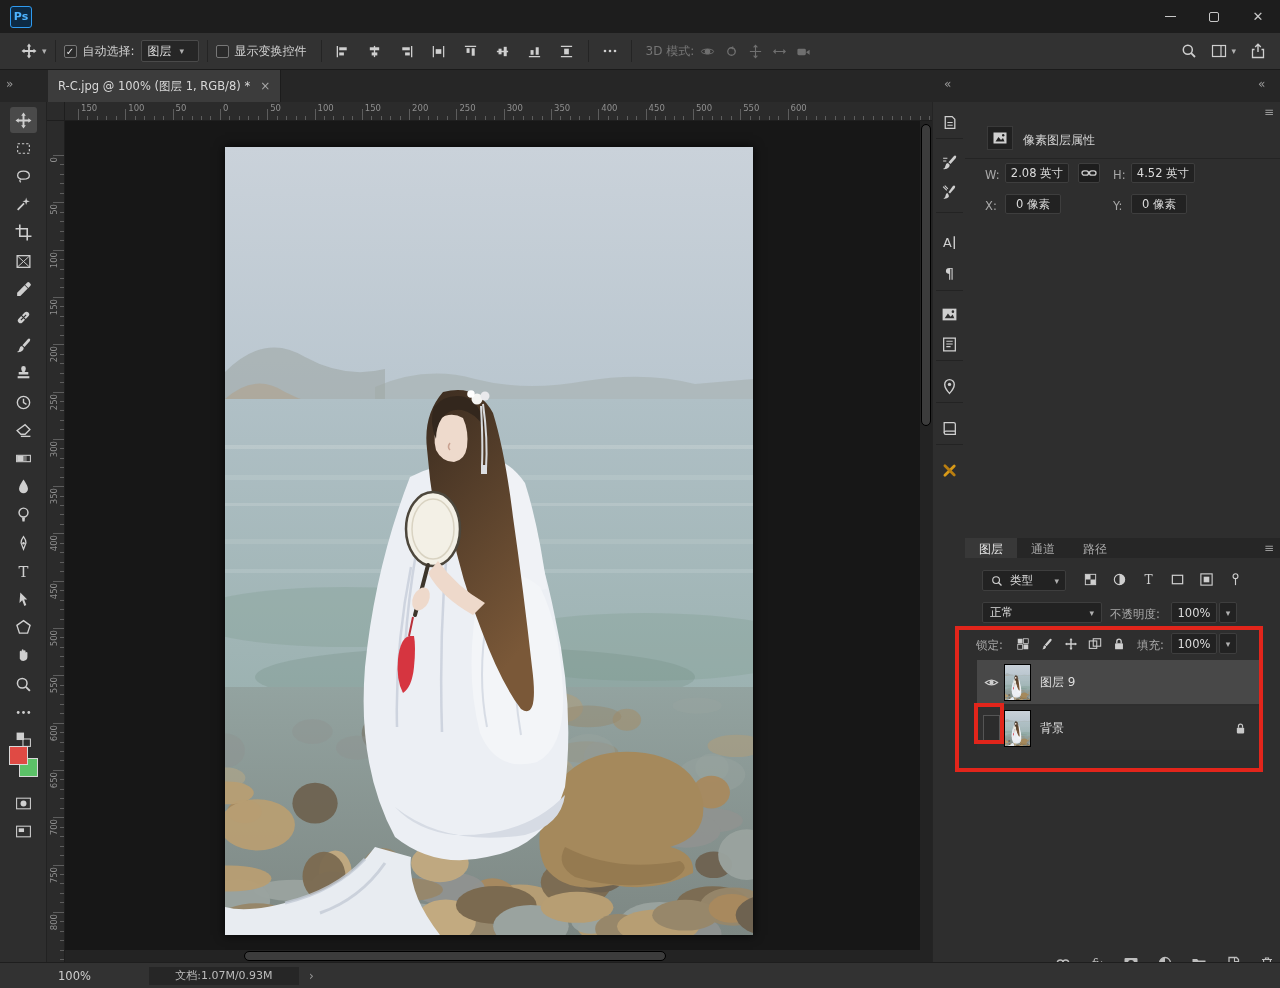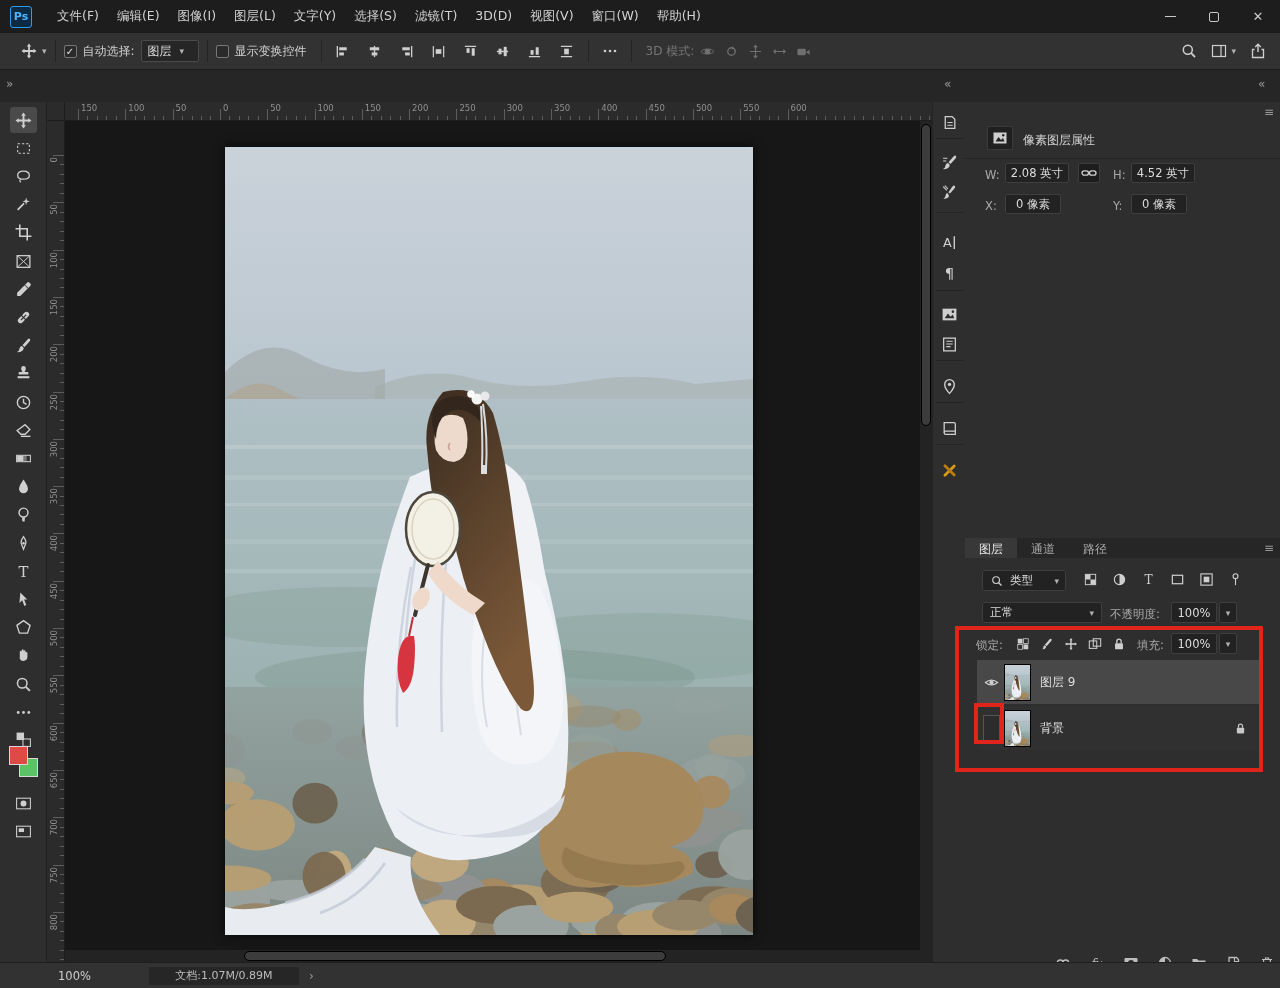--- a/index.html
+++ b/index.html
@@ -261,33 +261,20 @@
     <ellipse cx="196" cy="452" rx="8" ry="12" fill="#eed9cb" transform="rotate(25 196 452)"></ellipse>
     <path d="M188 470 Q186 480 184 489" stroke="#b8303a" stroke-width="2" fill="none"></path>
     <path d="M184 489 Q175 492 173 512 Q171 533 178 546 Q187 540 189 520 Q191 500 189 489 Z" fill="#d63540"></path>
   </symbol>
 </svg>
 
 <div id="app">
 
   <div id="titlebar">
     <div id="ps-logo">Ps</div>
-    <div id="menus">
-        <div class="menu-item">文件(F)</div>
-        <div class="menu-item">编辑(E)</div>
-        <div class="menu-item">图像(I)</div>
-        <div class="menu-item">图层(L)</div>
-        <div class="menu-item">文字(Y)</div>
-        <div class="menu-item">选择(S)</div>
-        <div class="menu-item">滤镜(T)</div>
-        <div class="menu-item">3D(D)</div>
-        <div class="menu-item">视图(V)</div>
-        <div class="menu-item">窗口(W)</div>
-        <div class="menu-item">帮助(H)</div>
-      </div>
     <div id="win-controls">
       <div class="win-btn">
           <span class="win-min"></span>
         </div>
       <div class="win-btn">
           <span class="win-max"></span>
         </div>
       <div class="win-btn win-close">
           <span>✕</span>
         </div>
@@ -448,20 +435,24 @@
           <svg width="16" height="16" viewBox="0 0 16 16">
             <path d="M8 1.5 V9 M5.2 4 8 1.2 10.8 4" fill="none" stroke="currentColor" stroke-width="1.4"></path>
             <path d="M4.5 6.5 H2.5 V14.5 H13.5 V6.5 H11.5" fill="none" stroke="currentColor" stroke-width="1.3"></path>
           </svg>
         </span>
     </div>
   </div>
 
   <div id="tabbar">
     <span id="tab-expand">»</span>
+    <div id="doc-tab">
+      <span id="doc-tab-title">R-C.jpg @ 100% (图层 1, RGB/8) *</span>
+      <span id="doc-tab-close">×</span>
+    </div>
     <span id="panel-collapse">«</span>
     <span id="panel-collapse2">«</span>
   </div>
 
   <div id="toolstrip">
       <div class="tool selected" style="top: 5px;">
         <span class="icon">
           <svg width="17" height="17" viewBox="0 0 16 16">
             <path fill="currentColor" d="M8 .5 10.2 3.5 8.9 3.5 8.9 7.1 12.5 7.1 12.5 5.8 15.5 8 12.5 10.2 12.5 8.9 8.9 8.9 8.9 12.5 10.2 12.5 8 15.5 5.8 12.5 7.1 12.5 7.1 8.9 3.5 8.9 3.5 10.2 .5 8 3.5 5.8 3.5 7.1 7.1 7.1 7.1 3.5 5.8 3.5Z"></path>
           </svg>
@@ -1284,17 +1275,17 @@
         </div>
       </div>
   </div>
 
   <div class="anno" id="anno-outer" style="left: 955px; top: 626px; width: 308px; height: 146px; border-color: rgb(226, 37, 27);"></div>
   <div class="anno" id="anno-inner" style="left: 974px; top: 703px; width: 30px; height: 41px; border-color: rgb(226, 37, 27);"></div>
 
   <div id="statusbar">
     <span id="status-zoom">100%</span>
     <div id="status-doc">
-        <span>文档:1.07M/0.89M</span>
+        <span>文档:1.07M/0.93M</span>
       </div>
     <span id="status-chev">›</span>
   </div>
 </div>
 
 </body></html>

